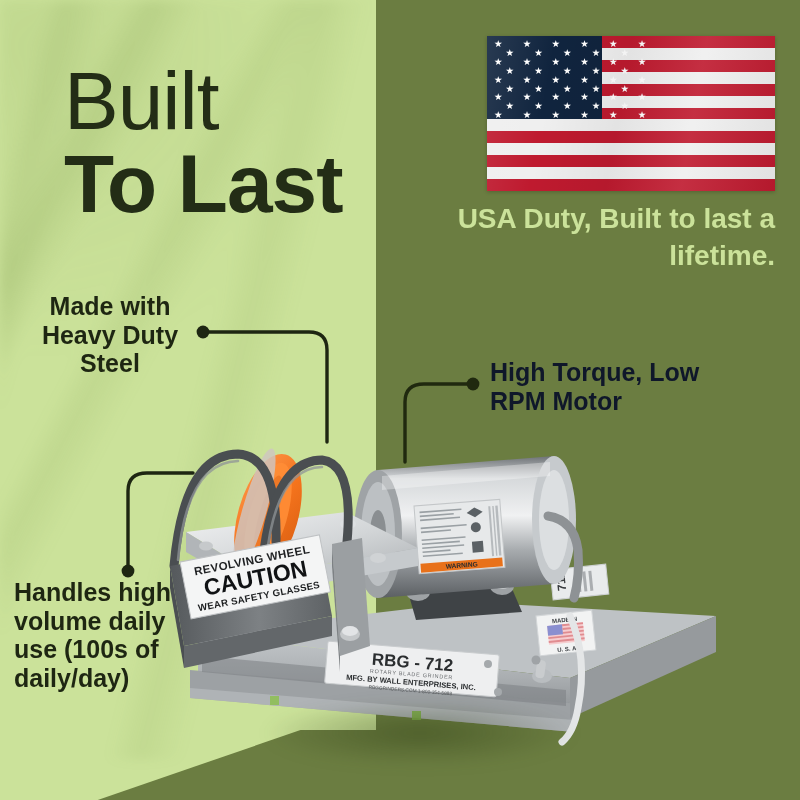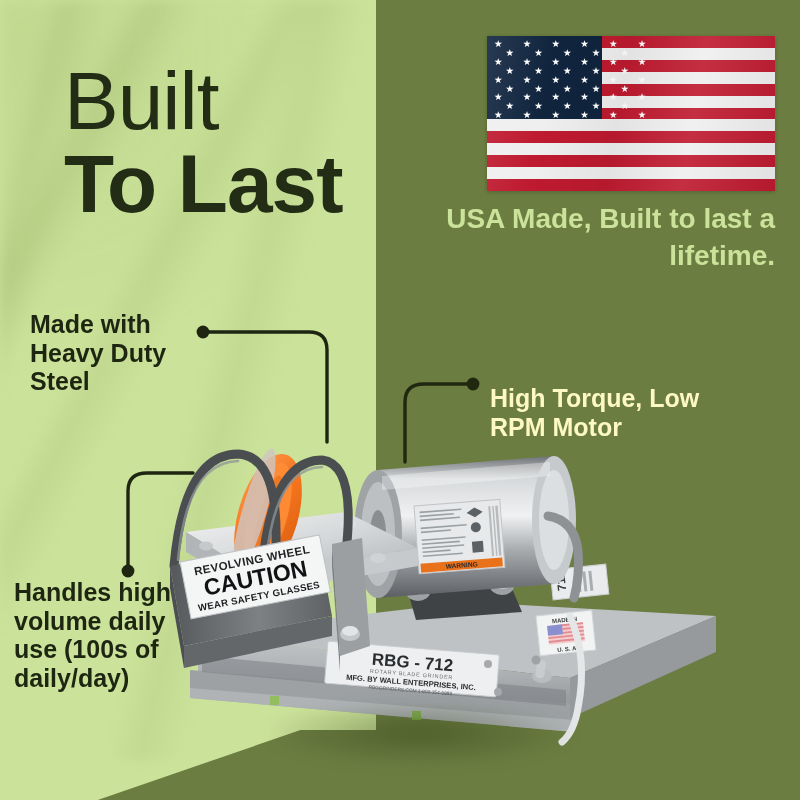--- a/index.html
+++ b/index.html
@@ -157,22 +157,22 @@
   }
 
   
   .callout {
     position: absolute;
     color: #1E2612;
     font-size: 25px;
     font-weight: 700;
     line-height: 1.14;
   }
-  #callout-steel  { left: 30px;  top: 310px; width: 160px; text-align: left; }
-  #callout-motor  { left: 490px; top: 358px; width: 260px; text-align: left; color:#fef9c3;margin-top:26px; }
+  #callout-steel  { left: 30px;  top: 292px; width: 160px; text-align: center; }
+  #callout-motor  { left: 490px; top: 358px; width: 260px; text-align: left; color:#0f172a; }
   #callout-volume { left: 14px;  top: 578px; width: 175px; text-align: left; }
 
   
   .connector {
     position: absolute;
     left: 0; top: 0;
     width: 800px;
     height: 800px;
     pointer-events: none;
   }
@@ -210,21 +210,21 @@
 ★ ★ ★ ★ ★ ★
  ★ ★ ★ ★ ★
 ★ ★ ★ ★ ★ ★
  ★ ★ ★ ★ ★
 ★ ★ ★ ★ ★ ★
  ★ ★ ★ ★ ★
 ★ ★ ★ ★ ★ ★</div>
     <div class="sheen"></div>
   </div>
 
-  <div class="usa-tagline">USA Made, Built to last a lifetime.</div>
+  <div class="usa-tagline">USA Duty, Built to last a lifetime.</div>
 
   <div class="callout" id="callout-steel">Made with Heavy Duty Steel</div>
   <div class="callout" id="callout-motor">High Torque, Low RPM Motor</div>
   <div class="callout" id="callout-volume">Handles high volume daily use (100s of daily/day)</div>
 
   <svg class="connector" viewBox="0 0 800 800">
 
     <g>
       <path d="M205 332 H309 Q327 332 327 350 V442" fill="none" stroke="#1E2612" stroke-width="3.4" stroke-linecap="round"></path>
       <circle cx="203" cy="332" r="6.4" fill="#1E2612"></circle>

